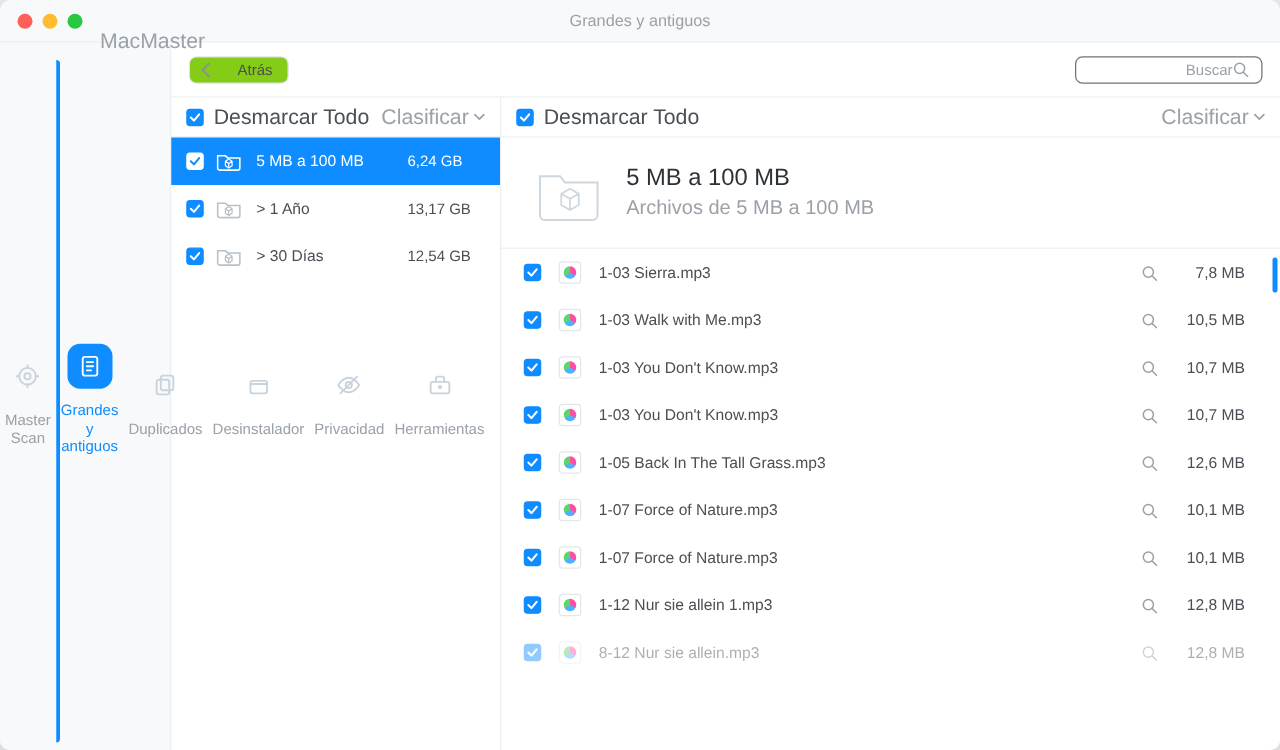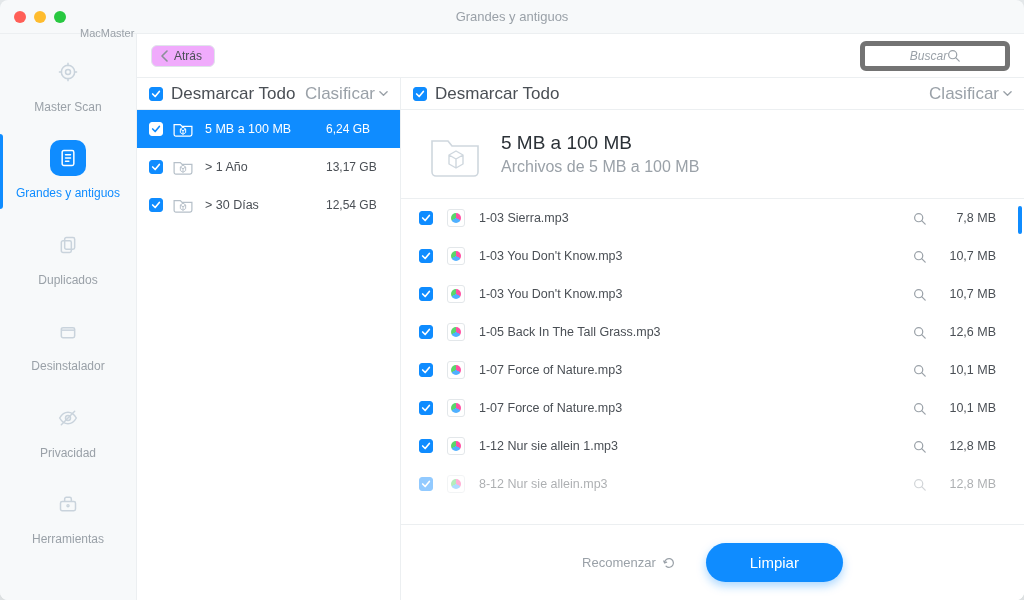--- a/index.html
+++ b/index.html
@@ -20,39 +20,39 @@
     border-radius:8px;overflow:hidden;box-shadow:0 10px 40px rgba(0,0,0,0.15);
     display:flex;flex-direction:column;position:relative;
   }
   
   .titlebar{height:34px;display:flex;align-items:center;padding:0 14px;position:relative;border-bottom:1px solid var(--border);}
   .traffic{display:flex;gap:8px;}
   .dot{width:12px;height:12px;border-radius:50%;}
   .dot.red{background:#ff5f57;}
   .dot.yellow{background:#febc2e;}
   .dot.green{background:#28c840;}
-  .app-name{margin-left:14px;color:var(--muted);font-size:11px;margin-top:32px;}
+  .app-name{margin-left:14px;color:var(--muted);font-size:17px;margin-top:32px;}
   .win-title{position:absolute;left:0;right:0;text-align:center;color:var(--muted);font-size:13px;pointer-events:none;}
   
   .body{flex:1;display:flex;min-height:0;}
-  .sidebar{width:136px;background:var(--bg);display:flex;flex-direction:column;align-items:stretch;padding-top:8px;}
+  .sidebar{width:136px;background:var(--bg);display:flex;flex-direction:row;align-items:stretch;padding-top:8px;}
   .side-item{display:flex;flex-direction:column;align-items:center;justify-content:center;padding:12px 4px 14px;color:var(--muted);font-size:12px;cursor:pointer;position:relative;}
   .side-item .side-icon{width:36px;height:36px;border-radius:10px;display:flex;align-items:center;justify-content:center;margin-bottom:10px;}
   .side-item.active{color:var(--blue);}
   .side-item.active::before{content:"";position:absolute;left:0;top:6px;bottom:6px;width:3px;background:var(--blue);border-radius:0 3px 3px 0;}
   .side-item.active .side-icon{background:var(--blue);}
   .side-item:not(.active) .side-icon svg *{stroke:var(--icon-grey);}
   .side-item.active .side-icon svg *{stroke:#fff;}
   .side-item .label{text-align:center;line-height:1.2;}
   
   .main{flex:1;display:flex;flex-direction:column;background:var(--panel);border-left:1px solid var(--border);min-width:0;}
   .toolbar{height:44px;display:flex;align-items:center;padding:0 14px;gap:8px;border-bottom:1px solid var(--border);}
-  .back-btn{display:flex;align-items:center;gap:4px;border:1px solid #dfe5ea;background:#f0abfc;border-radius:6px;padding:3px 12px 3px 8px;color:var(--text);font-size:12px;cursor:pointer;}
+  .back-btn{display:flex;align-items:center;gap:20px;border:1px solid #dfe5ea;background:#84cc16;border-radius:6px;padding:3px 12px 3px 8px;color:var(--text);font-size:12px;cursor:pointer;}
   .spacer{flex:1;}
-  .search{display:flex;align-items:center;border:5px solid #737373;border-radius:6px;padding:3px 10px;width:150px;justify-content:center;font-style:italic;}
+  .search{display:flex;align-items:center;border:1px solid #737373;border-radius:6px;padding:3px 10px;width:150px;justify-content:flex-end;}
   .search span{color:var(--muted);font-size:12px;}
   
   .panes{flex:1;display:flex;min-height:0;}
   .pane-left{width:264px;border-right:1px solid var(--border);display:flex;flex-direction:column;}
   .pane-right{flex:1;display:flex;flex-direction:column;min-width:0;position:relative;}
   .list-header{height:32px;display:flex;align-items:center;padding:0 12px;border-bottom:1px solid var(--border);font-size:17px;color:var(--muted);}
   .list-header .chk{margin-right:8px;}
   .list-header .hdr-label{color:var(--text);}
   .list-header .hdr-right{margin-left:auto;display:flex;align-items:center;gap:4px;color:var(--muted);cursor:pointer;}
   .cat-row{height:var(--row-h);display:flex;align-items:center;padding:0 12px;font-size:12.5px;color:var(--text);cursor:pointer;}
@@ -300,20 +300,36 @@
                 </span>
                 <span class="fsize">7,8 MB</span>
               </div>
               <div class="file-row">
                 <span class="chk"><span class="checkbox checked">
                     <svg viewBox="0 0 12 12">
                       <path d="M2 6 L5 9 L10 3" fill="none" stroke-width="2" stroke-linecap="round" stroke-linejoin="round"></path>
                     </svg>
                   </span></span>
                 <span class="ficon"></span>
+                <span class="fname">1-03 Walk with Me.mp3</span>
+                <span class="mag">
+                  <svg width="13" height="13" viewBox="0 0 16 16">
+                    <circle cx="7" cy="7" r="5" fill="none" stroke="#9aa1a8" stroke-width="1.5"></circle>
+                    <path d="M11 11 L15 15" stroke="#9aa1a8" stroke-width="1.5" stroke-linecap="round"></path>
+                  </svg>
+                </span>
+                <span class="fsize">10,5 MB</span>
+              </div>
+              <div class="file-row">
+                <span class="chk"><span class="checkbox checked">
+                    <svg viewBox="0 0 12 12">
+                      <path d="M2 6 L5 9 L10 3" fill="none" stroke-width="2" stroke-linecap="round" stroke-linejoin="round"></path>
+                    </svg>
+                  </span></span>
+                <span class="ficon"></span>
                 <span class="fname">1-03 You Don't Know.mp3</span>
                 <span class="mag">
                   <svg width="13" height="13" viewBox="0 0 16 16">
                     <circle cx="7" cy="7" r="5" fill="none" stroke="#9aa1a8" stroke-width="1.5"></circle>
                     <path d="M11 11 L15 15" stroke="#9aa1a8" stroke-width="1.5" stroke-linecap="round"></path>
                   </svg>
                 </span>
                 <span class="fsize">10,7 MB</span>
               </div>
               <div class="file-row">
@@ -408,27 +424,18 @@
                   <svg width="13" height="13" viewBox="0 0 16 16">
                     <circle cx="7" cy="7" r="5" fill="none" stroke="#9aa1a8" stroke-width="1.5"></circle>
                     <path d="M11 11 L15 15" stroke="#9aa1a8" stroke-width="1.5" stroke-linecap="round"></path>
                   </svg>
                 </span>
                 <span class="fsize">12,8 MB</span>
               </div>
             </div>
           <div class="scroll-ind"></div>
 
-          <div class="footer">
-            <div class="restart">
-              <span>Recomenzar</span>
-              <svg width="14" height="14" viewBox="0 0 16 16">
-                  <path d="M3 8 a5 5 0 1 1 1.7 3.7 M3 8 l-1 -2.3 M3 8 l2.3 -1" fill="none" stroke="#9aa1a8" stroke-width="1.4" stroke-linecap="round" stroke-linejoin="round"></path>
-                </svg>
-            </div>
-            <button class="clean-btn">Limpiar</button>
-          </div>
         </div>
       </div>
 
     </div>
   </div>
 </div>
 
 </body></html>

